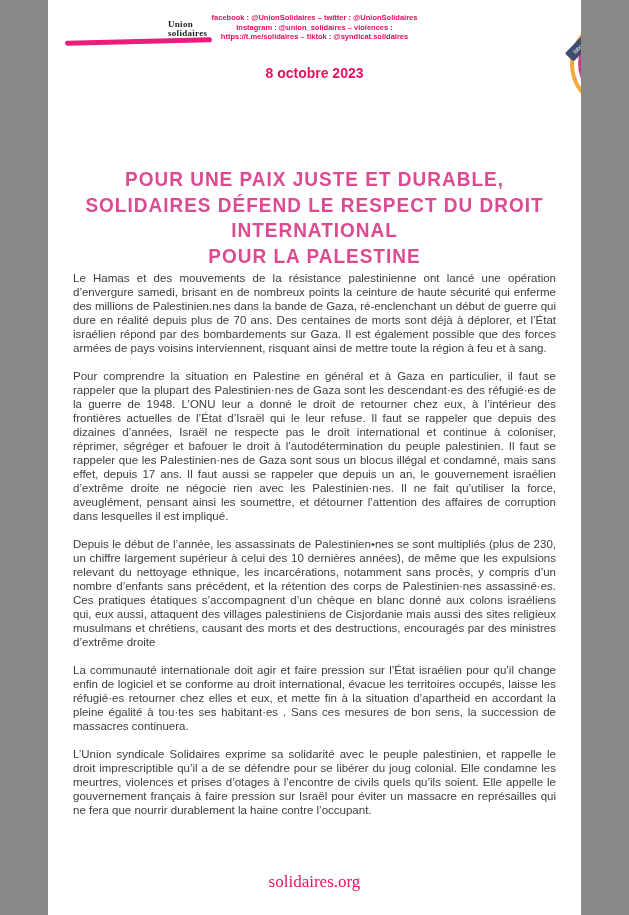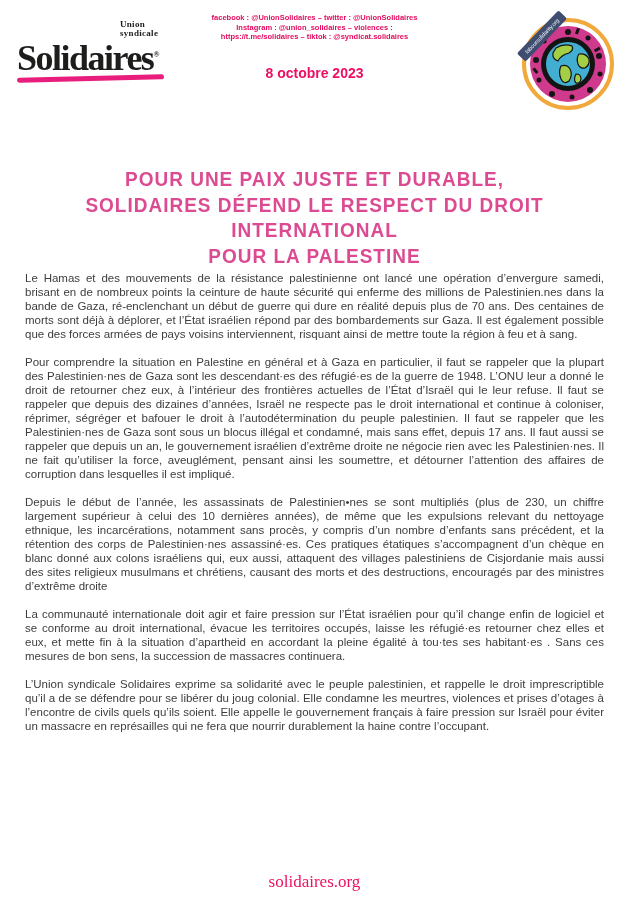--- a/index.html
+++ b/index.html
@@ -1,19 +1,19 @@
 <!DOCTYPE html>
 <html lang="fr"><head>
 <meta charset="utf-8">
 <title>Communiqué Solidaires – 8 octobre 2023</title>
 <style>
   html, body { margin: 0; padding: 0; background: #888; }
   .page {
     position: relative;
-    width: 629px; height: 915px;
+    width: 533px; height: 915px;
     margin: 0 auto;
     background: #ffffff;
     overflow: hidden;
     font-family: "Liberation Sans", "DejaVu Sans", sans-serif;
   }
 
   
   .logo { position: absolute; left: 17px; top: 20px; width: 150px; }
   .logo-union {
     text-align: left;
@@ -74,23 +74,22 @@
   }
 </style>
 </head>
 <body>
 
 <div class="page">
 
   <div class="logo">
     <div class="logo-union">
       <div>Union</div>
-      <div>syndicale</div>
+      <div>solidaires</div>
     </div>
-    <div class="logo-word"><span>Solidaires</span><sup>®</sup></div>
     <div class="logo-underline"></div>
   </div>
 
   <div class="social-block">
     <div>facebook : @UnionSolidaires – twitter : @UnionSolidaires</div>
     <div>Instagram : @union_solidaires – violences :</div>
     <div>https://t.me/solidaires – tiktok : @syndicat.solidaires</div>
   </div>
 
   <div class="date-line">8 octobre 2023</div>

